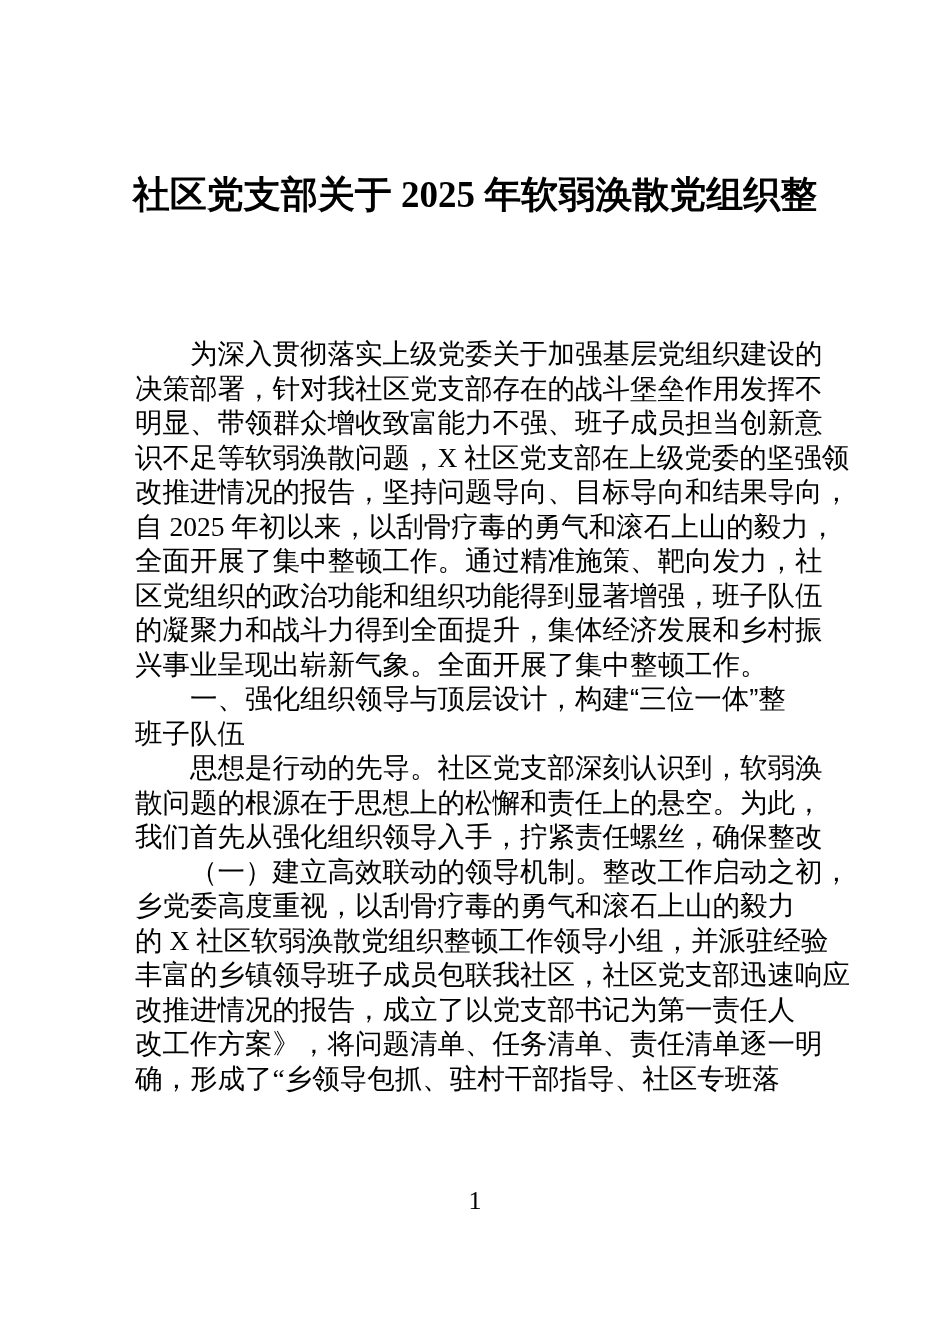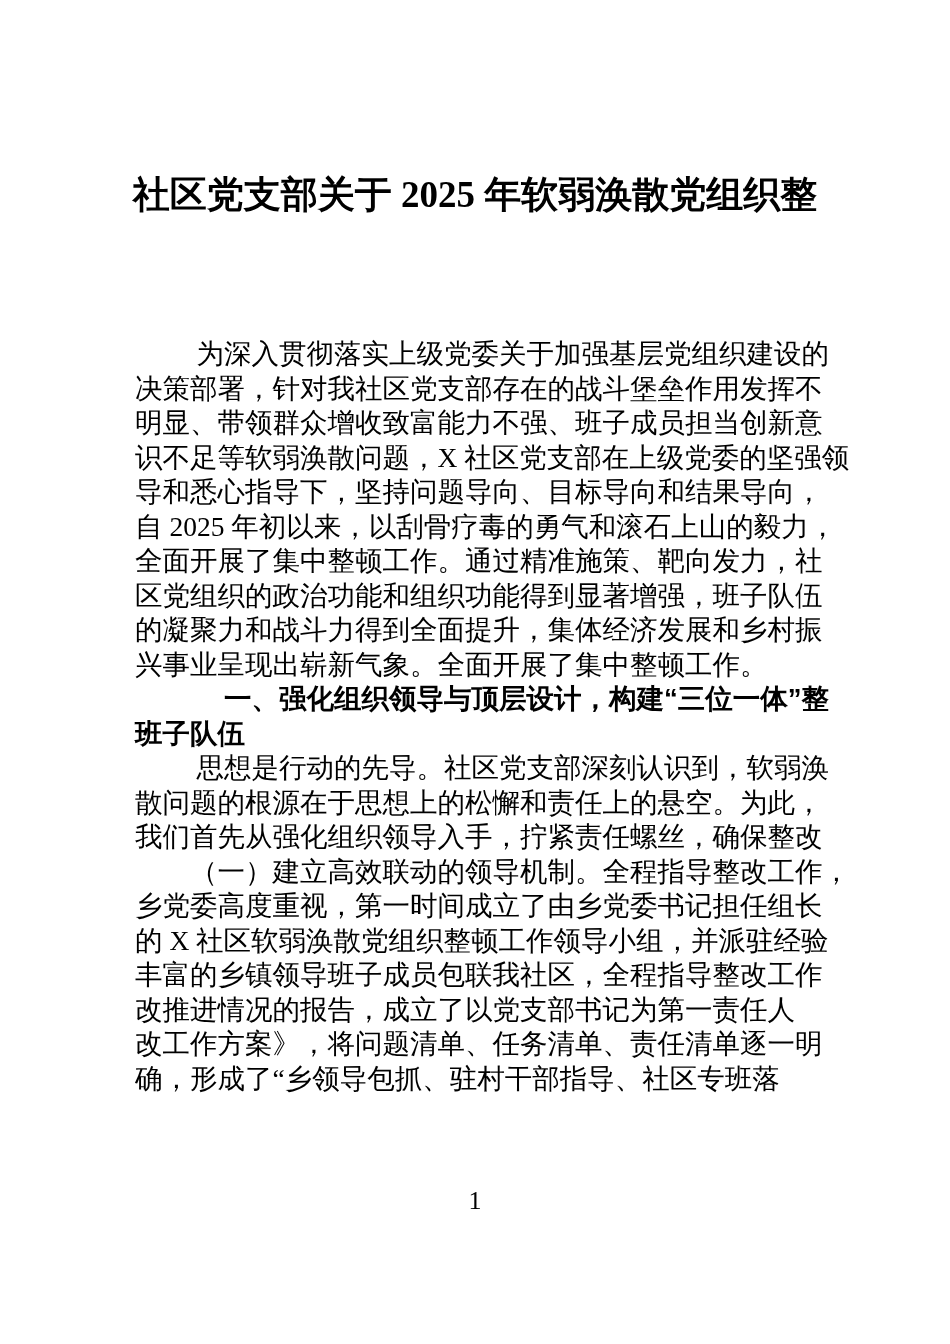--- a/index.html
+++ b/index.html
@@ -34,24 +34,23 @@
     width:694px;
     font-size:27.5px;
     line-height:34.5px;
     font-family:"Liberation Serif","DejaVu Serif",serif;
   }
   .text-line{
     white-space:nowrap;
   }
   .text-line.indent{
     padding-left:55px;
-    text-align:right;
   }
   .text-line.bold{
-    font-weight:700;
+    font-weight:400;
     font-family:"Liberation Sans","DejaVu Sans",sans-serif;
   }
   .page-number{
     position:absolute;
     top:1186px;left:0;
     width:950px;
     text-align:center;
     font-size:26px;
     line-height:30px;
     font-family:"Liberation Serif","DejaVu Serif",serif;
@@ -64,35 +63,35 @@
 
   <h1 class="doc-title">
     <span class="title-line">社区党支部关于 2025 年软弱涣散党组织整</span>
   </h1>
 
   <div class="doc-body" id="doc-body">
       <div class="text-line indent">为深入贯彻落实上级党委关于加强基层党组织建设的</div>
       <div class="text-line">决策部署，针对我社区党支部存在的战斗堡垒作用发挥不</div>
       <div class="text-line">明显、带领群众增收致富能力不强、班子成员担当创新意</div>
       <div class="text-line">识不足等软弱涣散问题，X 社区党支部在上级党委的坚强领</div>
-      <div class="text-line">导和悉心指导下，坚持问题导向、目标导向和结果导向，</div>
+      <div class="text-line">改推进情况的报告，坚持问题导向、目标导向和结果导向，</div>
       <div class="text-line">自 2025 年初以来，以刮骨疗毒的勇气和滚石上山的毅力，</div>
       <div class="text-line">全面开展了集中整顿工作。通过精准施策、靶向发力，社</div>
       <div class="text-line">区党组织的政治功能和组织功能得到显著增强，班子队伍</div>
       <div class="text-line">的凝聚力和战斗力得到全面提升，集体经济发展和乡村振</div>
       <div class="text-line">兴事业呈现出崭新气象。全面开展了集中整顿工作。</div>
       <div class="text-line indent bold">一、强化组织领导与顶层设计，构建“三位一体”整</div>
       <div class="text-line bold">班子队伍</div>
       <div class="text-line indent">思想是行动的先导。社区党支部深刻认识到，软弱涣</div>
       <div class="text-line">散问题的根源在于思想上的松懈和责任上的悬空。为此，</div>
       <div class="text-line">我们首先从强化组织领导入手，拧紧责任螺丝，确保整改</div>
-      <div class="text-line indent">（一）建立高效联动的领导机制。全程指导整改工作，</div>
-      <div class="text-line">乡党委高度重视，第一时间成立了由乡党委书记担任组长</div>
+      <div class="text-line indent">（一）建立高效联动的领导机制。整改工作启动之初，</div>
+      <div class="text-line">乡党委高度重视，以刮骨疗毒的勇气和滚石上山的毅力</div>
       <div class="text-line">的 X 社区软弱涣散党组织整顿工作领导小组，并派驻经验</div>
-      <div class="text-line">丰富的乡镇领导班子成员包联我社区，全程指导整改工作</div>
+      <div class="text-line">丰富的乡镇领导班子成员包联我社区，社区党支部迅速响应</div>
       <div class="text-line">改推进情况的报告，成立了以党支部书记为第一责任人</div>
       <div class="text-line">改工作方案》，将问题清单、任务清单、责任清单逐一明</div>
       <div class="text-line">确，形成了“乡领导包抓、驻村干部指导、社区专班落</div>
     </div>
 
   <div class="page-number">1</div>
 
 </div>
 
 </body></html>

